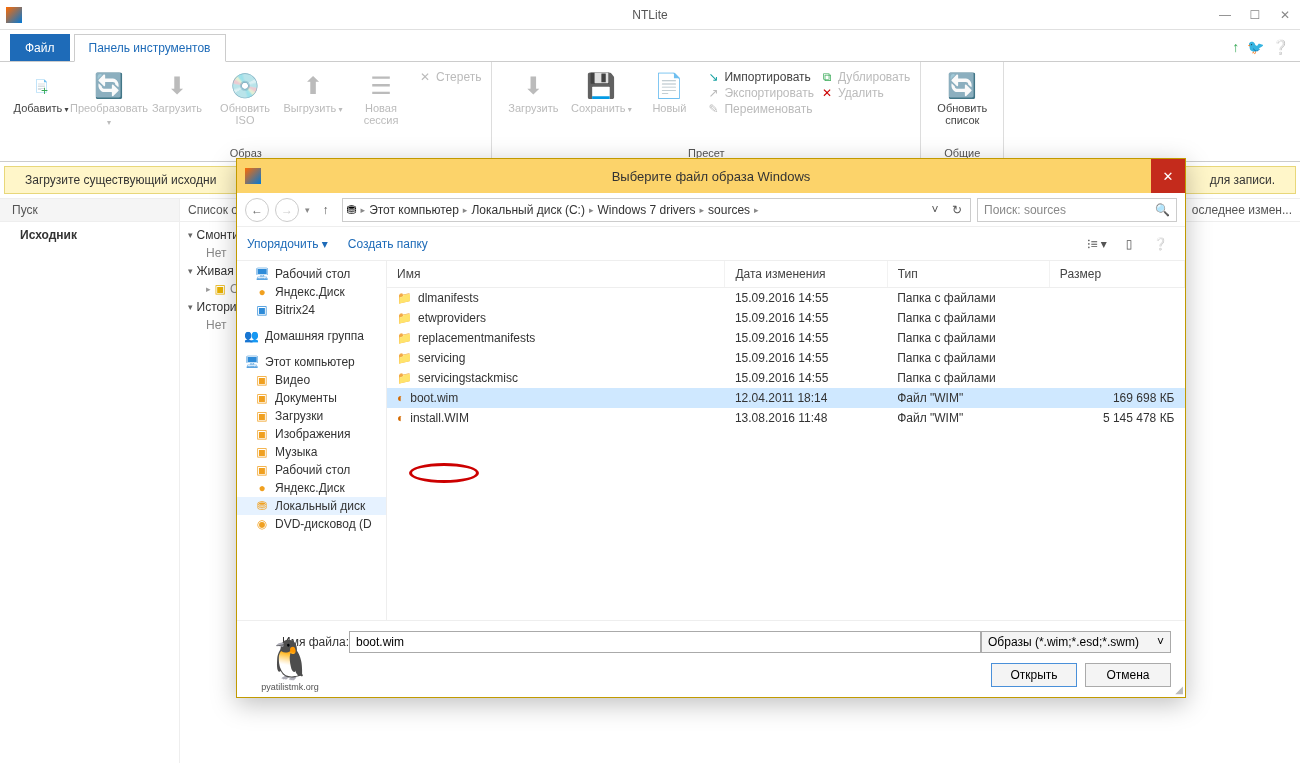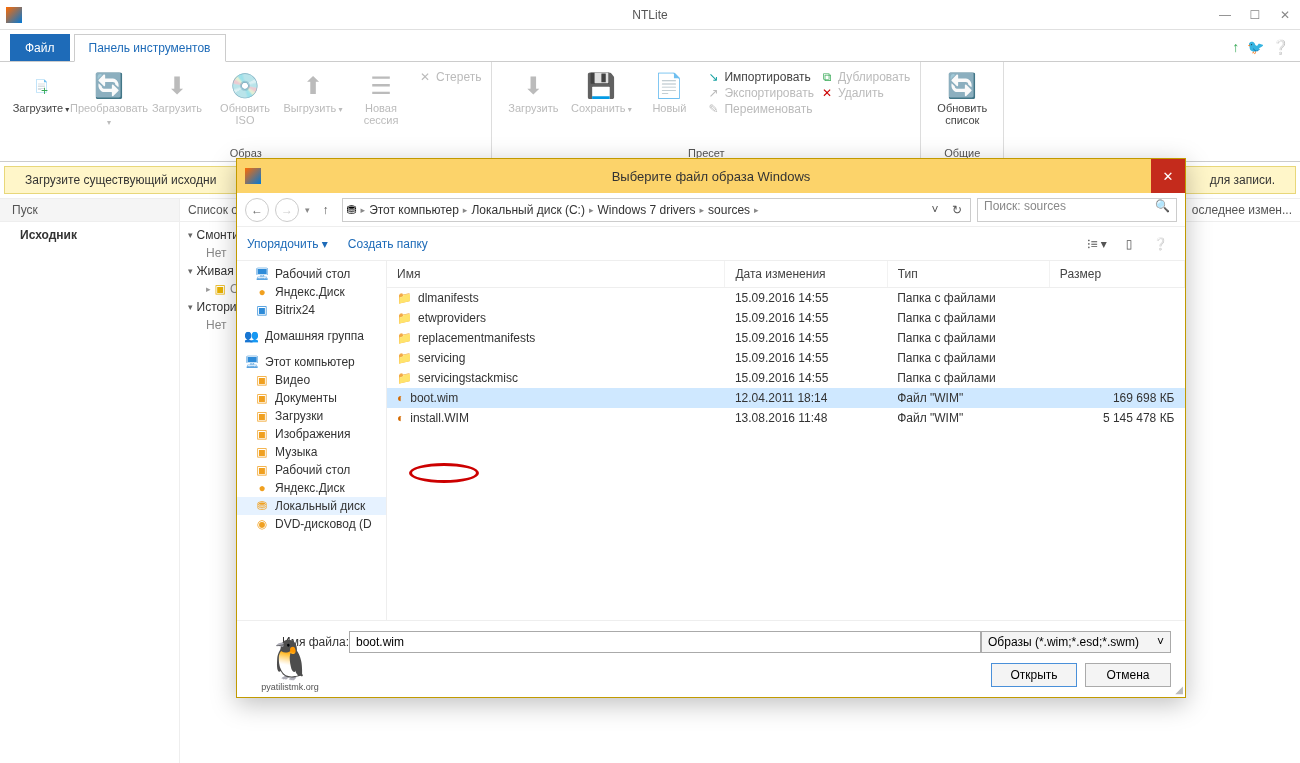--- a/index.html
+++ b/index.html
@@ -59,21 +59,21 @@
 
 .navbar { height: 34px; display: flex; align-items: center; gap: 6px; padding: 0 8px; border-bottom: 1px solid #eee; }
 .navbtn { width: 24px; height: 24px; border: 1px solid #ccc; border-radius: 50%; display: flex; align-items: center; justify-content: center; color: #666; cursor: pointer; }
 .navdrop { color: #888; font-size: 9px; }
 .navup { width: 20px; height: 20px; display: flex; align-items: center; justify-content: center; color: #555; cursor: pointer; }
 .addrbar { flex: 1; height: 24px; border: 1px solid #ccc; display: flex; align-items: center; padding: 0 4px; gap: 4px; background: #fff; }
 .addrbar .seg { display: flex; align-items: center; gap: 4px; color: #333; cursor: pointer; }
 .addrbar .sep { color: #888; font-size: 9px; }
 .addrbar .end { margin-left: auto; display: flex; gap: 4px; align-items: center; }
 .addrbar .end span { width: 18px; text-align: center; color: #555; }
-.searchbox { width: 200px; height: 24px; border: 1px solid #ccc; display: flex; padding: 0 6px; color: #888; }
+.searchbox { width: 200px; height: 24px; border: 1px solid #ccc; display: flex; align-items: center; padding: 7px 6px; color: #888; }
 .searchbox .sico { margin-left: auto; color: #555; }
 
 .toolbar2 { height: 34px; display: flex; align-items: center; padding: 0 10px; border-bottom: 1px solid #eee; color: #1e6bb8; }
 .toolbar2 .t2a { cursor: pointer; }
 .toolbar2 .spacer { flex: 1; }
 .toolbar2 .t2icon { width: 28px; height: 24px; display: flex; align-items: center; justify-content: center; color: #555; border: 1px solid transparent; margin-left: 4px; cursor: pointer; }
 
 .modal-body { flex: 1; display: flex; overflow: hidden; }
 .tree { width: 150px; border-right: 1px solid #eee; overflow-y: auto; padding: 4px 0; }
 .tree .titem { display: flex; align-items: center; gap: 6px; padding: 2px 8px 2px 18px; color: #333; cursor: pointer; white-space: nowrap; }
@@ -136,21 +136,21 @@
   </div>
 
   <div class="ribbon">
     <div class="ribbon-group">
       <div class="items">
         <div class="rbtn">
           <div class="ricon">
               <span class="c-blue">📄</span>
               <span class="c-green" style="font-size:12px;margin-left:-8px;margin-top:10px">+</span>
             </div>
-          <div class="rtxt drop">Загрузите</div>
+          <div class="rtxt drop">Добавить</div>
         </div>
         <div class="rbtn disabled">
           <div class="ricon c-gray">🔄</div>
           <div class="rtxt drop">Преобразовать</div>
         </div>
         <div class="rbtn disabled">
           <div class="ricon c-gray">⬇</div>
           <div class="rtxt">Загрузить</div>
         </div>
         <div class="rbtn disabled">

